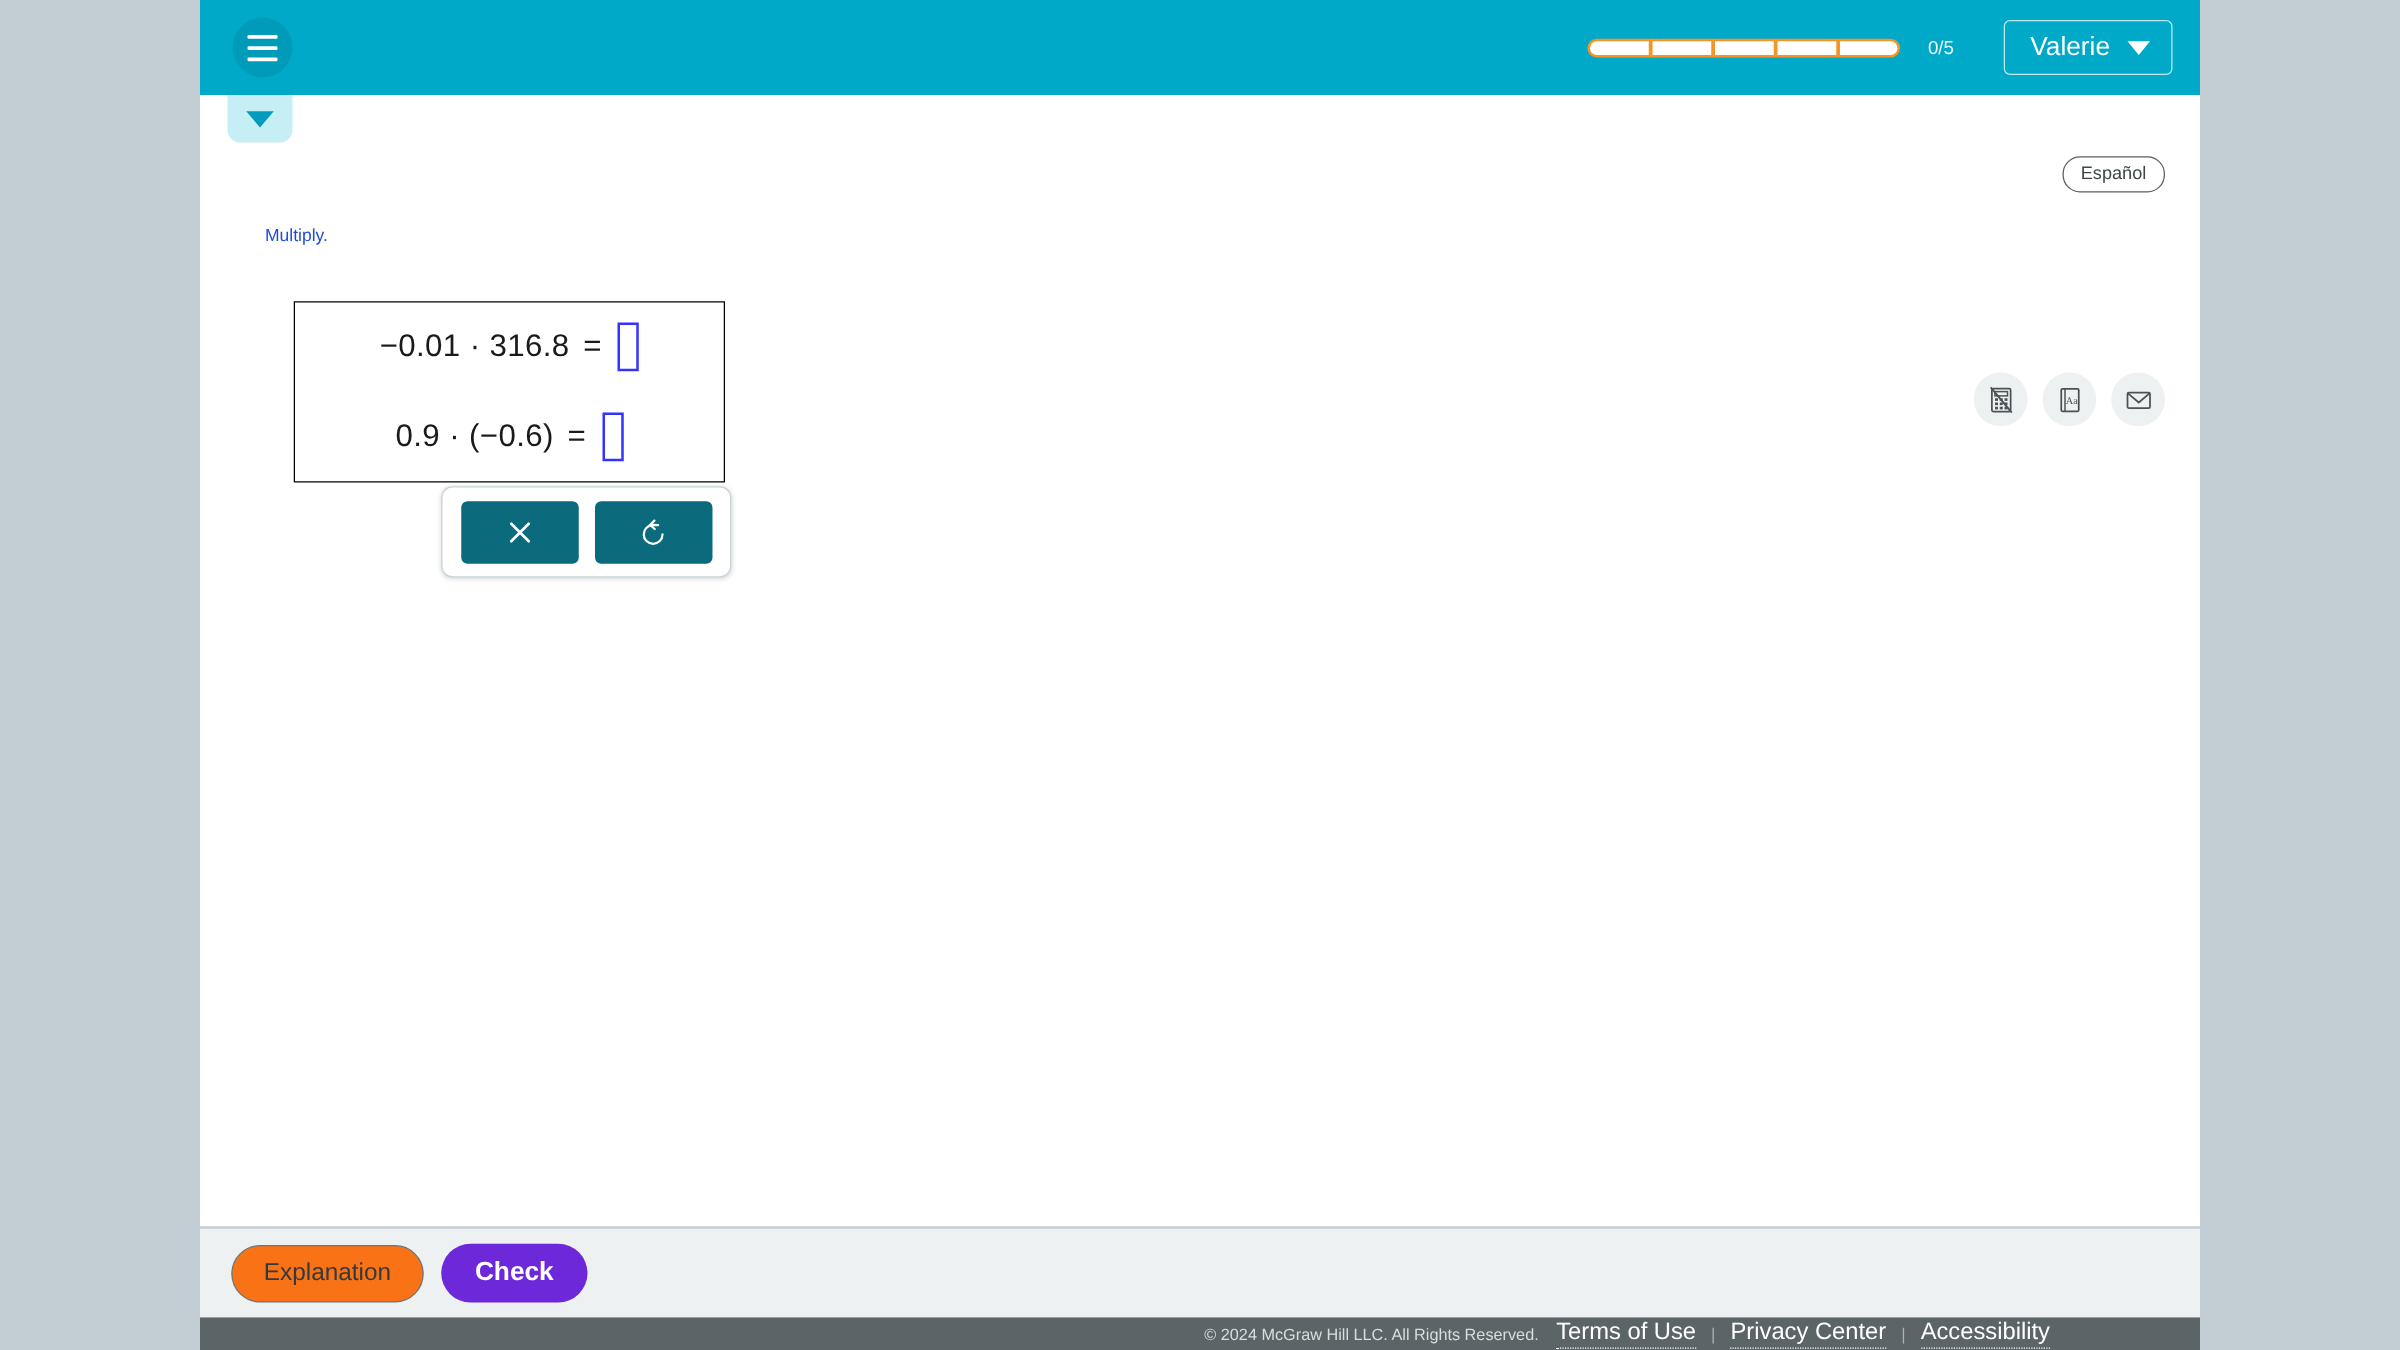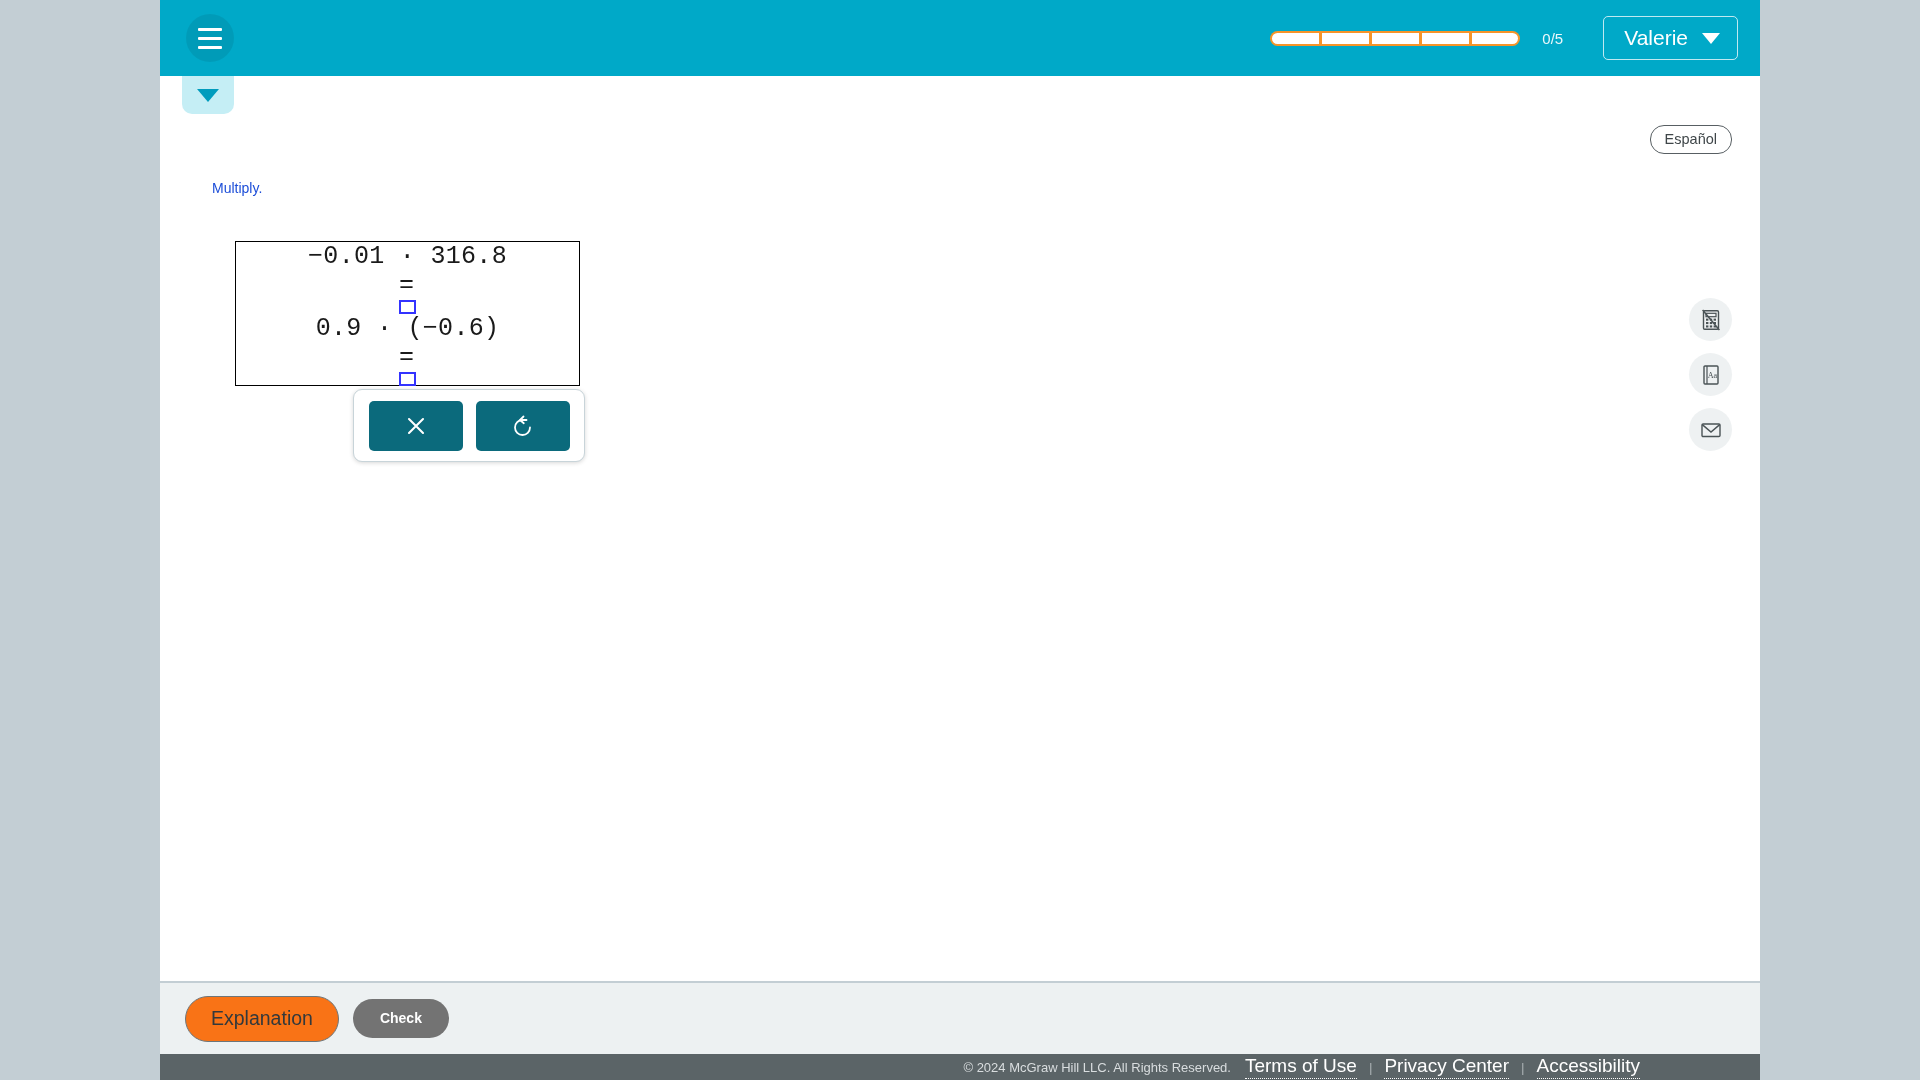--- a/index.html
+++ b/index.html
@@ -137,22 +137,21 @@
     width: 345px; height: 145px;
     border: 1.5px solid #000000;
     background: #ffffff;
     display: flex; flex-direction: column;
     justify-content: center;
   }
   .eq-row {
     display: flex; align-items: center;
     justify-content: center;
     height: 72px;
-    font-family: Liberation Mono, monospace;
-    flex-direction: column;
+    font-family: Liberation Sans, sans-serif;
   }
   .eq-text {
     font-size: 25px; color: #1a1a1a;
     white-space: nowrap;
     letter-spacing: .3px;
   }
   .eq-eq { font-size: 25px; margin: 0 13px 0 11px; color: #1a1a1a; }
   .answer-box {
     display: inline-block;
     width: 17px; height: 39px;
@@ -178,21 +177,21 @@
     border: none; border-radius: 5px;
     cursor: pointer;
     display: flex; align-items: center; justify-content: center;
   }
   .tool-btn svg { display: block; }
 
   
   .right-rail {
     position: absolute;
     right: 28px; top: 222px;
-    display: flex; flex-direction: column;
+    display: flex; 
     gap: 12px;
   }
   .rail-btn {
     width: 43px; height: 43px;
     border-radius: 50%;
     background: #eef1f2;
     border: none; cursor: pointer;
     display: flex; align-items: center; justify-content: center;
   }
 
@@ -208,25 +207,25 @@
   .btn-explanation {
     background: #f97316;
     border: 1px solid #6d7579;
     border-radius: 24px;
     color: #33393c;
     font-size: 19.5px;
     padding: 10px 25px 11px;
     cursor: pointer;
   }
   .btn-check {
-    background: #737373;
+    background: #6d28d9;
     border: none;
     border-radius: 24px;
     color: #ffffff;
-    font-size: 14px; font-weight: bold;
+    font-size: 21px; font-weight: bold;
     padding: 11px 27px 12px;
     cursor: pointer;
   }
 
   
   .footer {
     position: absolute;
     left: 160px; top: 1054px;
     width: 1600px; height: 26px;
     background: #5b6467;

